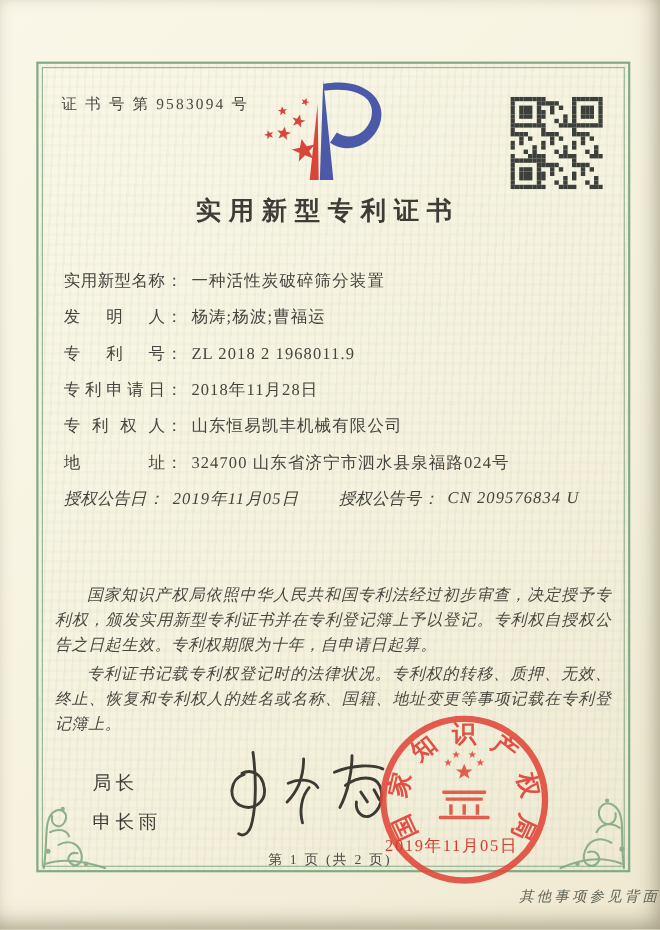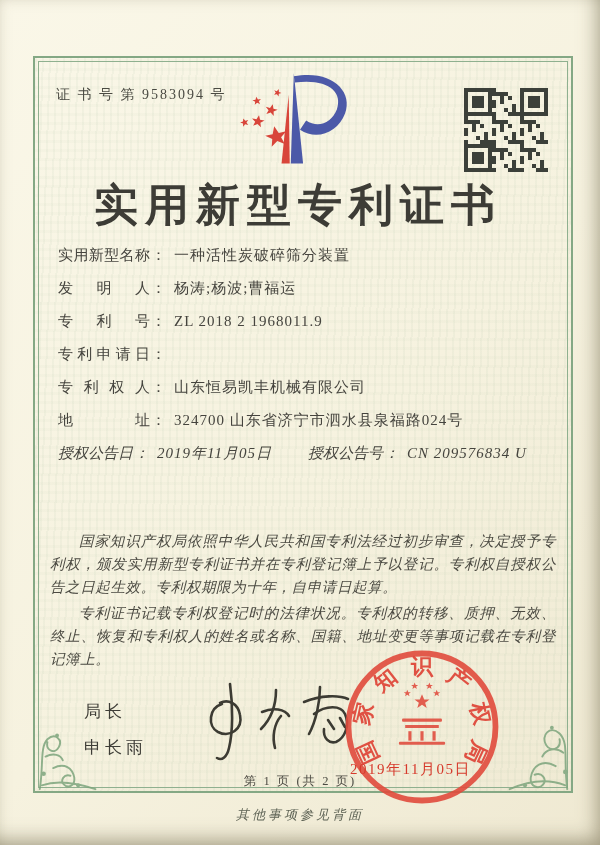--- a/index.html
+++ b/index.html
@@ -17,21 +17,21 @@
   }
   .frame{
     position:absolute;left:33px;top:56px;width:540px;height:737px;
     border:2px solid #84a884;box-sizing:border-box;
     background:
       repeating-linear-gradient(92deg, rgba(150,180,150,.08) 0 2px, rgba(255,255,255,0) 2px 7px),
       repeating-linear-gradient(0deg, rgba(160,185,150,.05) 0 3px, rgba(255,255,255,0) 3px 9px);
   }
   .frame::before{content:"";position:absolute;inset:3px;border:1px solid #8fb08f;pointer-events:none;}
   .cert-no{position:absolute;left:56px;top:86px;font-size:14px;color:#4a4a42;letter-spacing:2px;}
-  .title{position:absolute;left:0;right:4px;top:176px;text-align:center;font-size:44px;
+  .title{position:absolute;left:0;right:4px;top:176px;text-align:center;font-size:23px;
          color:#3d3c36;letter-spacing:7px;font-weight:600;}
   .logo{position:absolute;left:228px;top:64px;width:144px;height:118px;}
   .qr{position:absolute;left:464px;top:88px;width:84px;height:84px;}
   .fields{position:absolute;left:58px;top:246px;right:42px;}
   .frow{display:flex;align-items:baseline;margin-bottom:14px;font-size:15px;color:#45443e;}
   .flabel{display:inline-block;width:92px;text-align:justify;text-align-last:justify;letter-spacing:0;}
   .fcolon{margin:0 8px 0 1px;}
   .fvalue{letter-spacing:1px;white-space:nowrap;}
   .gpair{display:flex;align-items:center;font-style:italic;}
   .gpair .flabel{width:auto;text-align-last:auto;}
@@ -40,21 +40,21 @@
              color:#4b4a42;font-style:italic;text-align:justify;margin-top:32px;}
   .body-text p{margin:0 0 3px;text-indent:2em;letter-spacing:.6px;}
   .signer{position:absolute;left:84px;top:694px;font-size:17px;color:#3e3d37;
           letter-spacing:4px;line-height:36px;}
   .sig{position:absolute;left:192px;top:672px;width:170px;height:100px;}
   .seal{position:absolute;left:338px;top:643px;width:168px;height:168px;}
   .seal-date{position:absolute;left:350px;top:760px;font-size:15px;color:#d63a2c;
              letter-spacing:1.5px;font-weight:500;}
   .page-footer{position:absolute;left:0;right:0;top:773px;text-align:center;
                font-size:12.5px;color:#4c4b43;letter-spacing:2px;}
-  .back-note{position:absolute;left:0;right:0;top:806px;text-align:center;font-size:13px;
+  .back-note{position:absolute;left:0;right:0;top:806px;text-align:right;font-size:13px;
              color:#5f6456;letter-spacing:3px;font-style:italic;}
   .flourish{position:absolute;width:96px;height:96px;pointer-events:none;}
   .flourish.bl{left:34px;bottom:52px;}
   .flourish.br{right:27px;bottom:52px;transform:scaleX(-1);}
 </style>
 </head>
 <body>
 
 <div class="sheet">
   <div class="frame"></div>
@@ -319,20 +319,21 @@
       <span class="fvalue">杨涛;杨波;曹福运</span>
     </div>
     <div class="frow">
       <span class="flabel">专利号</span>
         <span class="fcolon">：</span>
       <span class="fvalue">ZL 2018 2 1968011.9</span>
     </div>
     <div class="frow">
       <span class="flabel">专利申请日</span>
         <span class="fcolon">：</span>
+      <span class="fvalue">2018年11月28日</span>
     </div>
     <div class="frow">
       <span class="flabel">专利权人</span>
         <span class="fcolon">：</span>
       <span class="fvalue">山东恒易凯丰机械有限公司</span>
     </div>
     <div class="frow">
       <span class="flabel">地址</span>
         <span class="fcolon">：</span>
       <span class="fvalue">324700 山东省济宁市泗水县泉福路024号</span>

